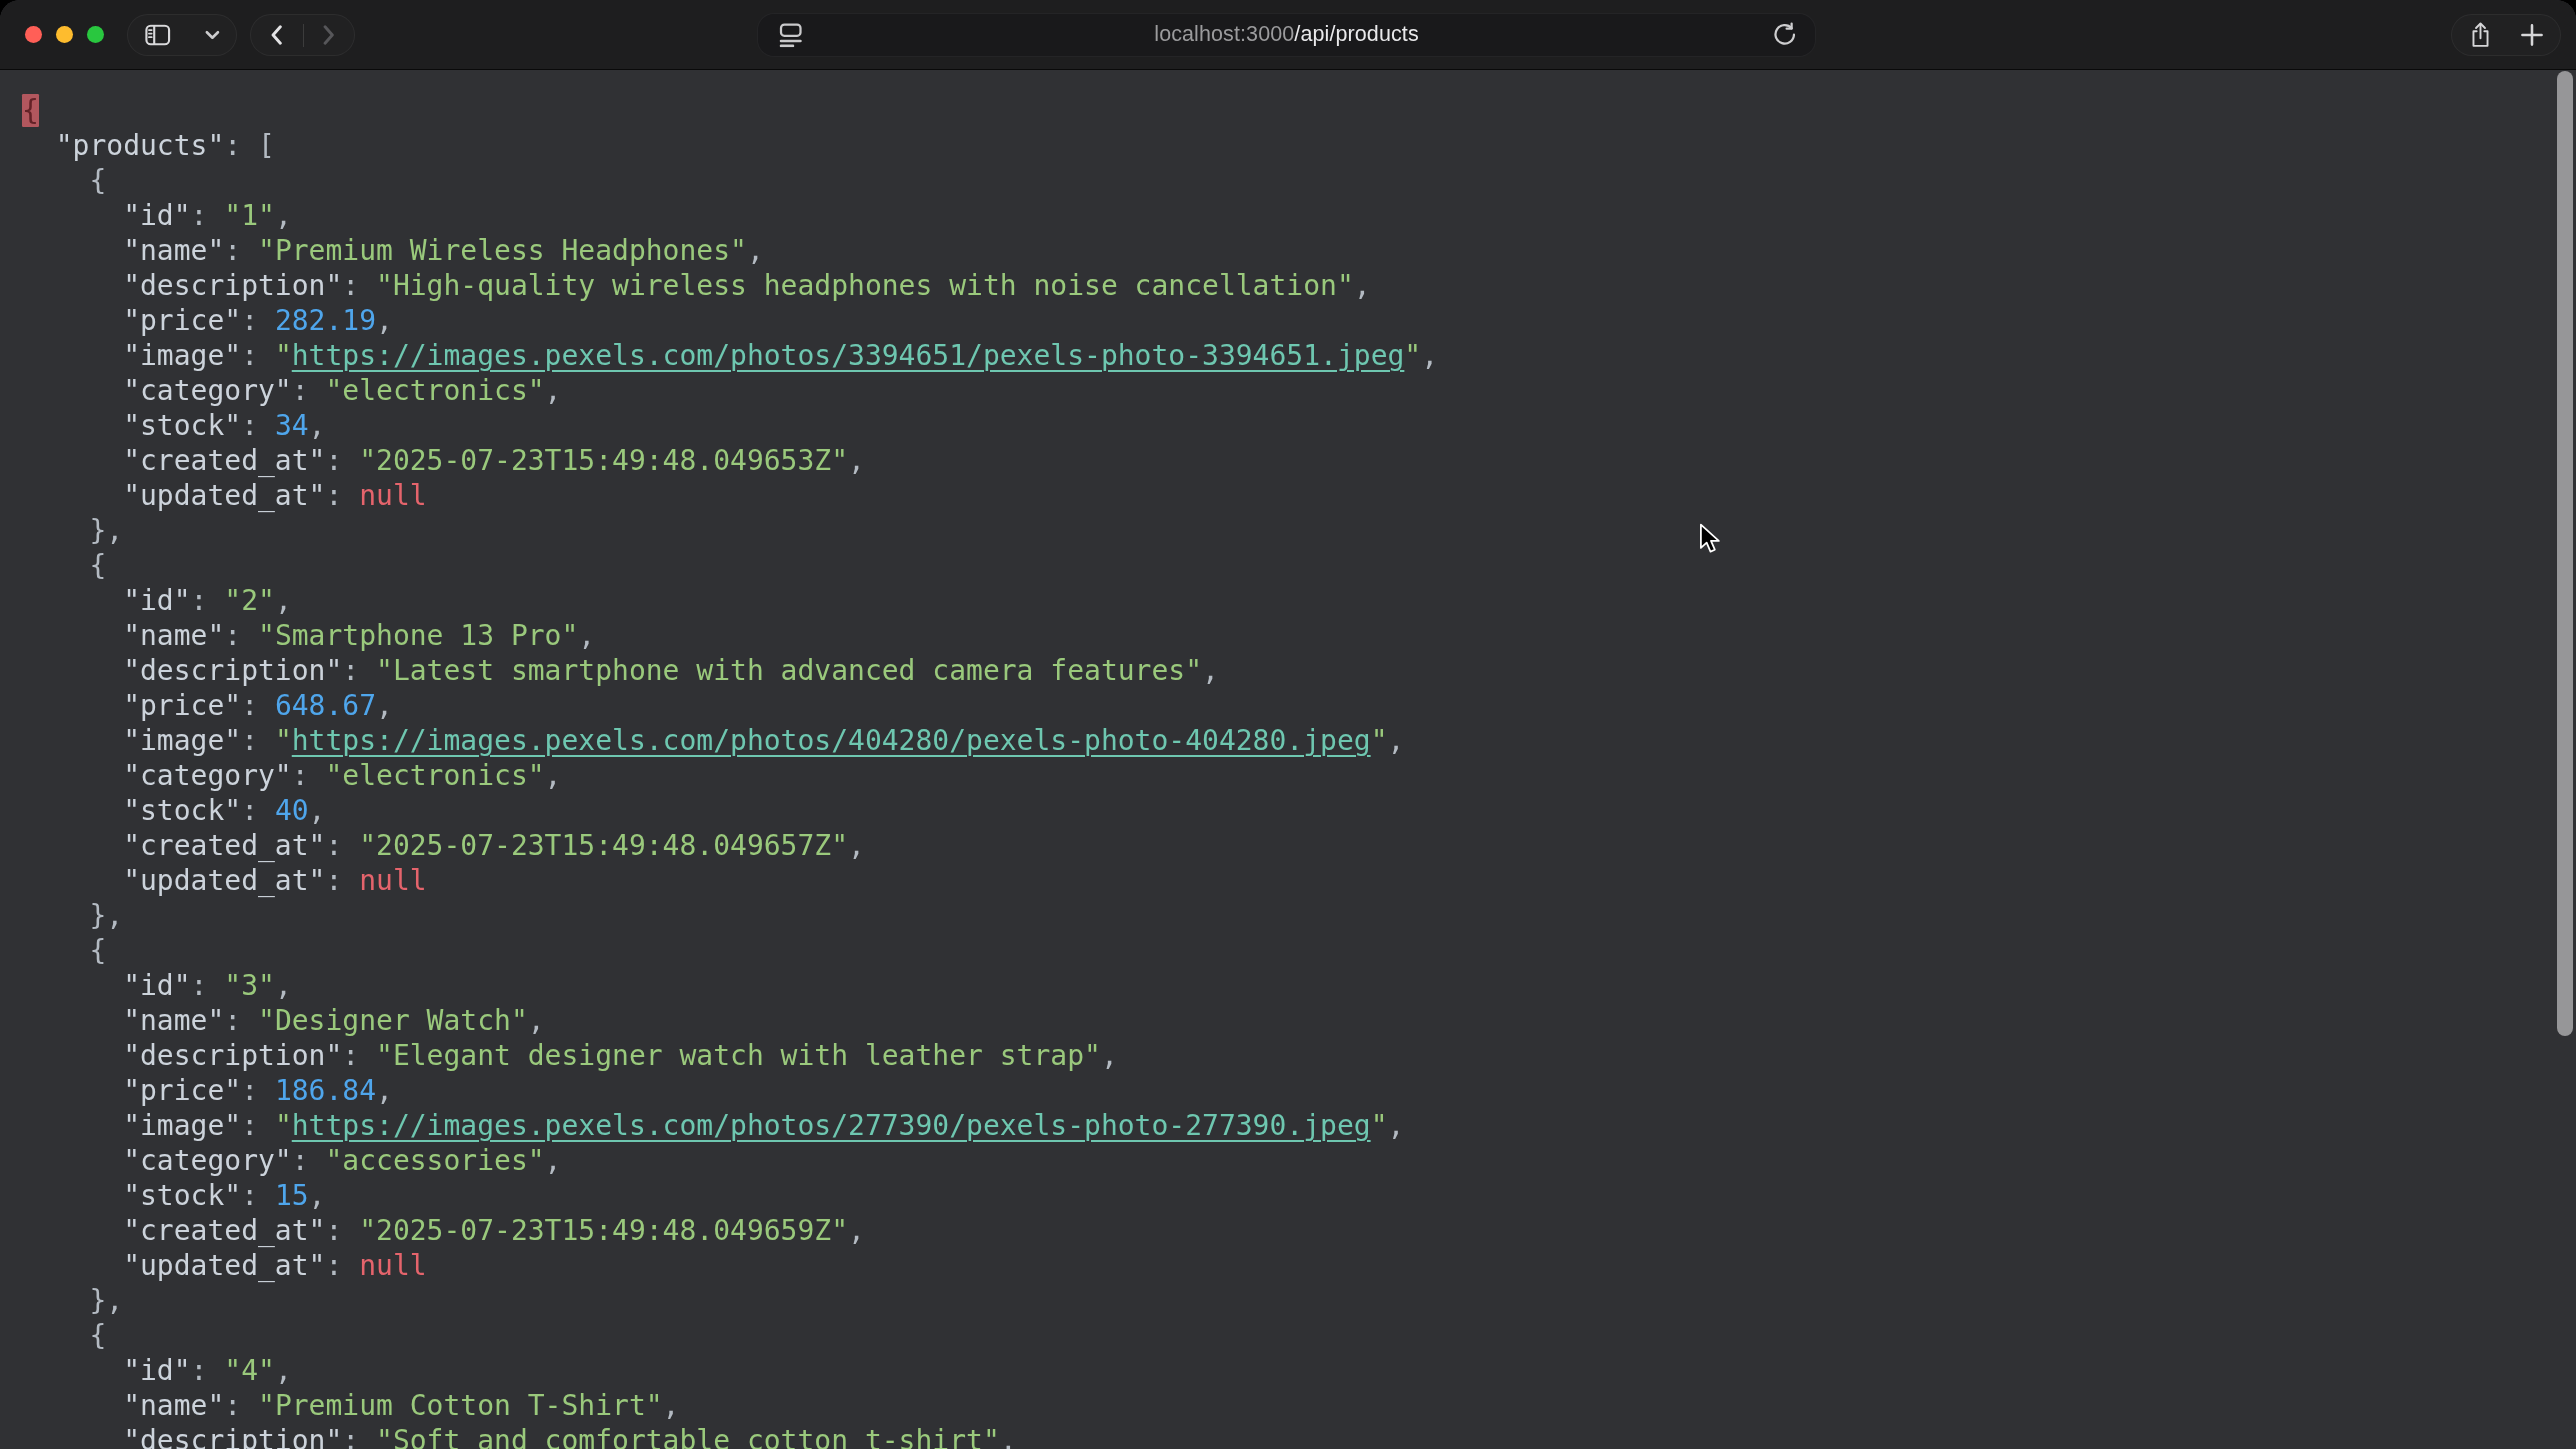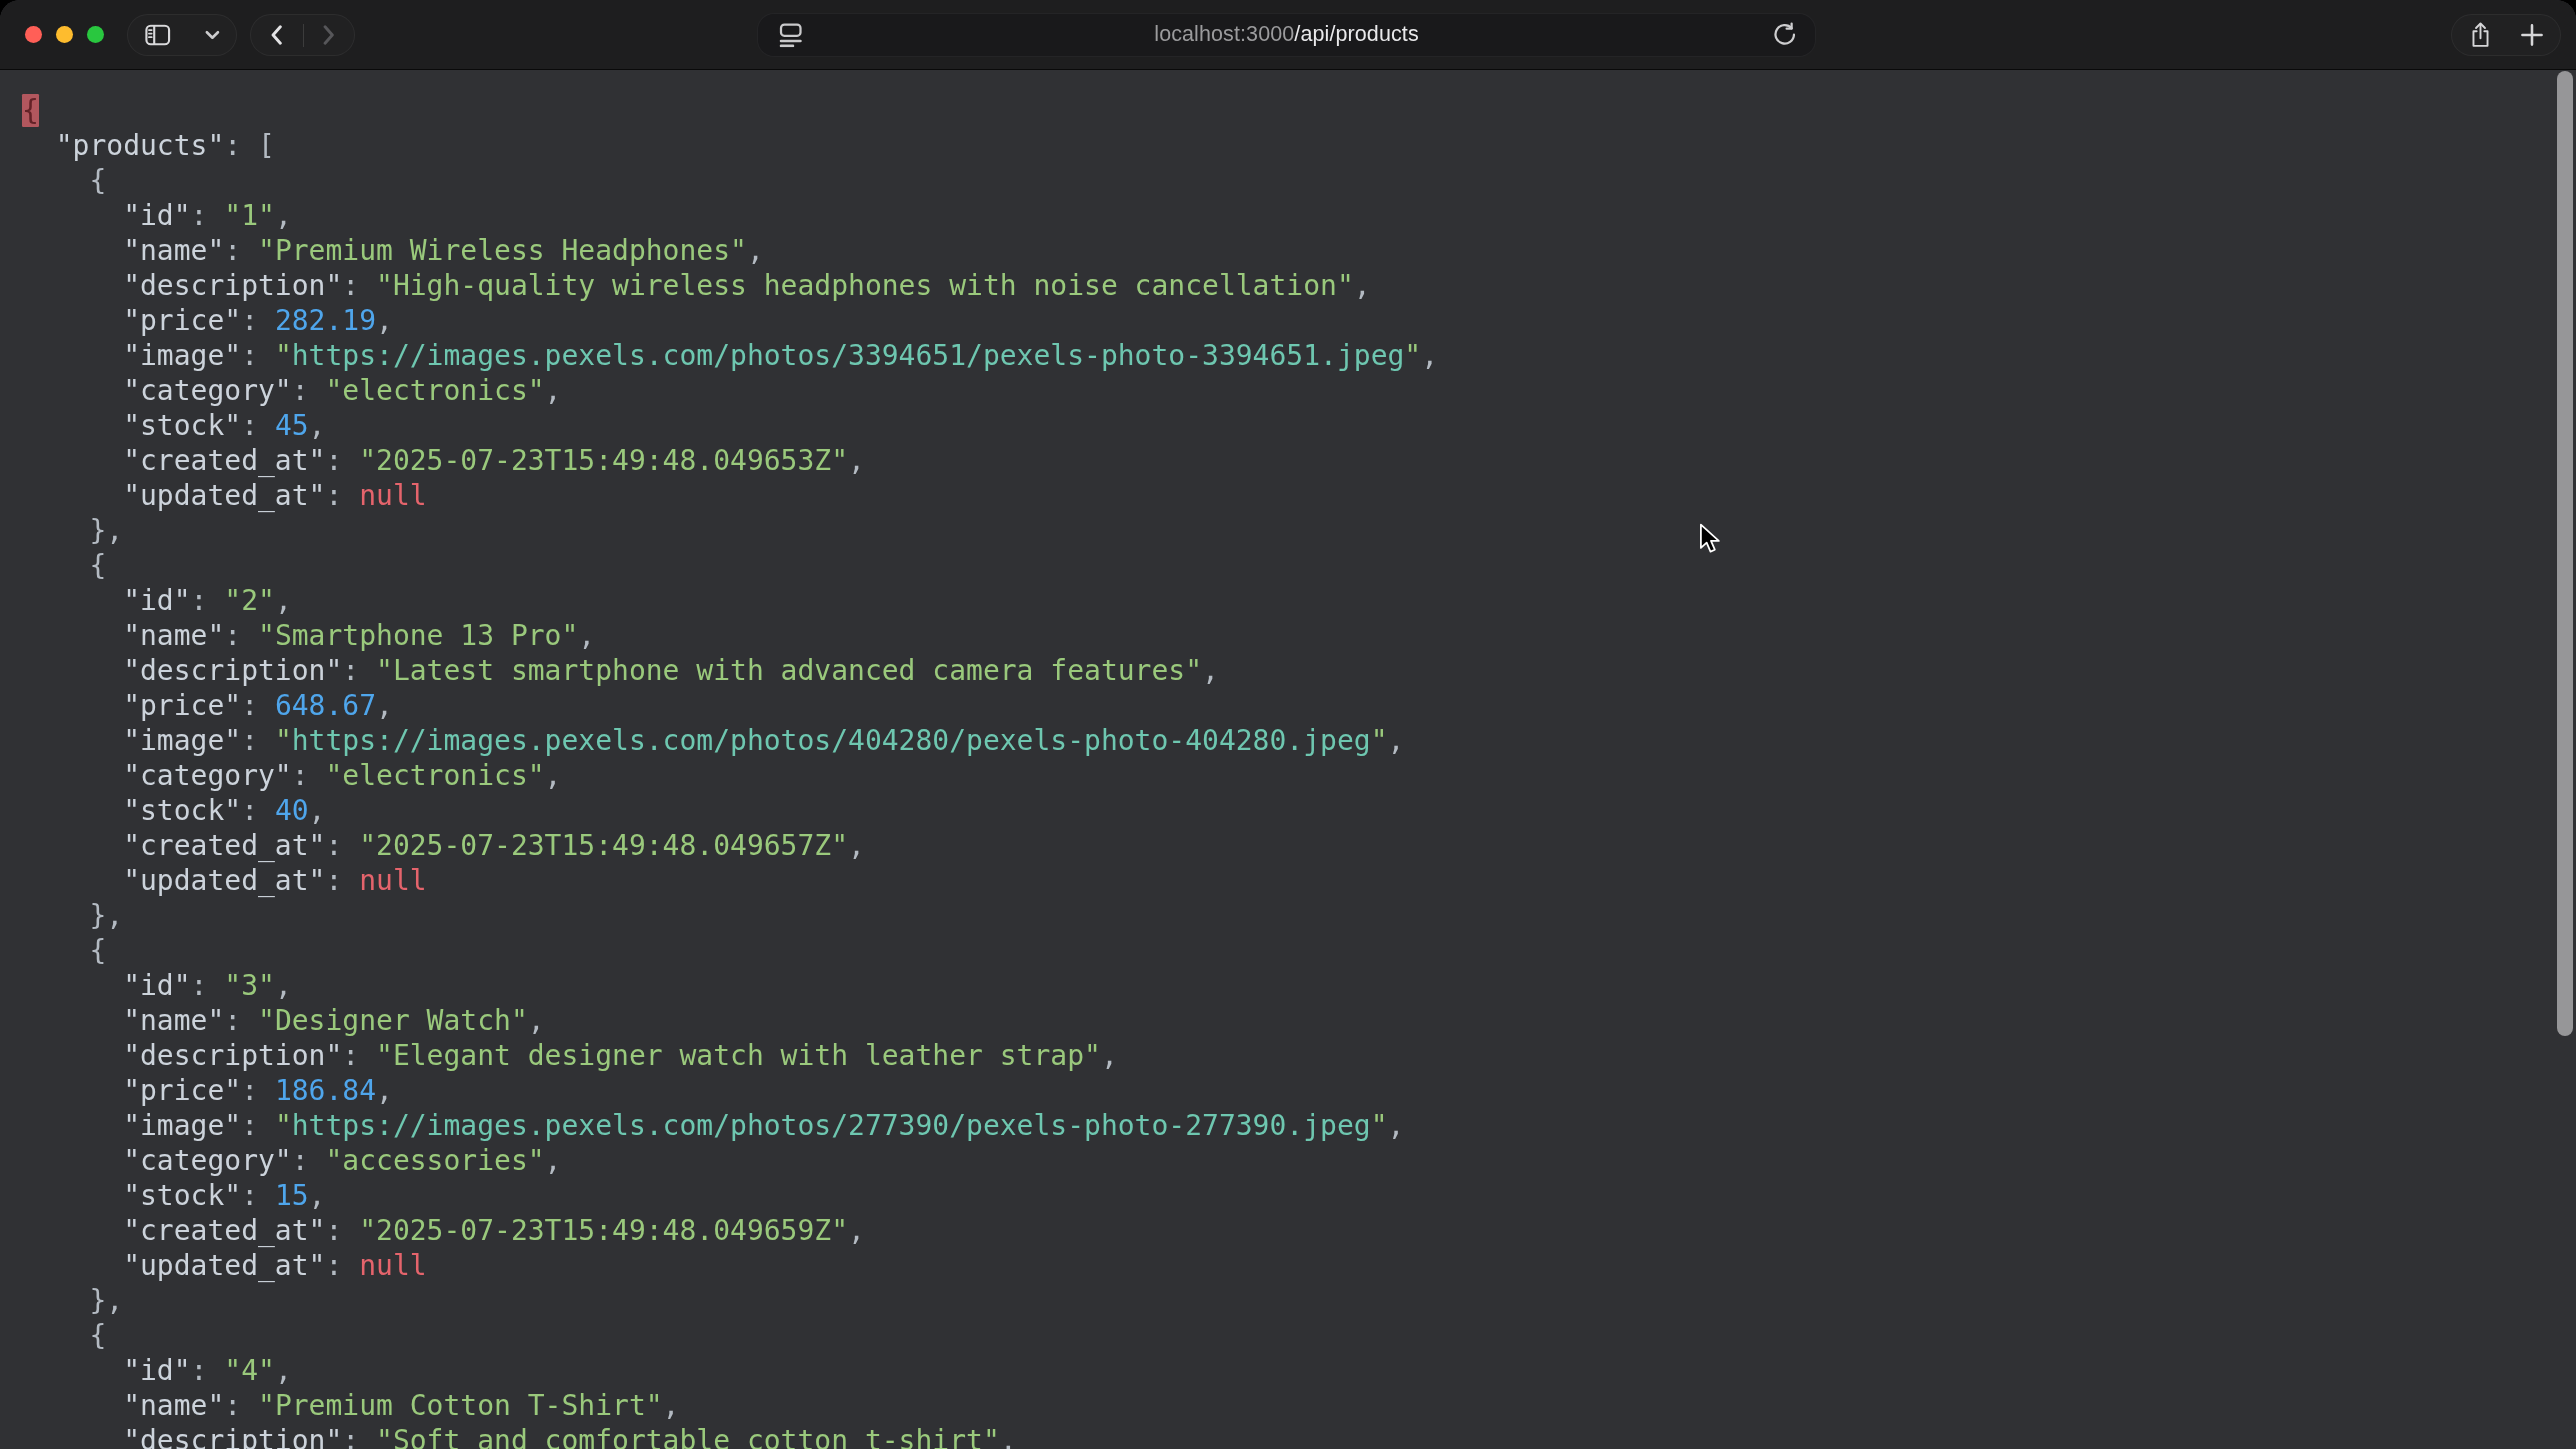--- a/index.html
+++ b/index.html
@@ -40,21 +40,21 @@
     margin:0;padding:23px 0 0 22px;
     font-family:"DejaVu Sans Mono","Liberation Mono",monospace;
     font-size:28px;line-height:35px;white-space:pre;color:var(--punct);
   }
   .tok-key{color:var(--key);}
   .tok-punct{color:var(--punct);}
   .tok-str{color:var(--string);}
   .tok-num{color:var(--number);}
   .tok-null{color:var(--null);}
   .tok-link{
-    color:var(--link);cursor:pointer;
+    color:var(--link);text-decoration:underline;cursor:pointer;
     text-decoration-thickness:1.7px;text-underline-offset:5.4px;
   }
   .tok-hl{background:var(--highlight-bg);color:var(--highlight-fg);border-radius:1.3px;}
   
   #scrollbar-thumb{
     position:absolute;right:3.4px;top:71px;width:15.4px;height:965px;
     border-radius:8px;background:#a4a4a6;opacity:.88;
   }
   
   #mouse-cursor{position:absolute;left:1699px;top:523px;pointer-events:none;}
@@ -121,21 +121,21 @@
   <div id="content">
     <pre id="json-viewer"><span class="tok-hl">{</span>
   <span class="tok-key">"products"</span><span class="tok-punct">: </span><span class="tok-punct">[</span>
     <span class="tok-punct">{</span>
       <span class="tok-key">"id"</span><span class="tok-punct">: </span><span class="tok-str">"1"</span><span class="tok-punct">,</span>
       <span class="tok-key">"name"</span><span class="tok-punct">: </span><span class="tok-str">"Premium Wireless Headphones"</span><span class="tok-punct">,</span>
       <span class="tok-key">"description"</span><span class="tok-punct">: </span><span class="tok-str">"High-quality wireless headphones with noise cancellation"</span><span class="tok-punct">,</span>
       <span class="tok-key">"price"</span><span class="tok-punct">: </span><span class="tok-num">282.19</span><span class="tok-punct">,</span>
       <span class="tok-key">"image"</span><span class="tok-punct">: </span><span class="tok-str">"</span><a class="tok-link">https://images.pexels.com/photos/3394651/pexels-photo-3394651.jpeg</a><span class="tok-str">"</span><span class="tok-punct">,</span>
       <span class="tok-key">"category"</span><span class="tok-punct">: </span><span class="tok-str">"electronics"</span><span class="tok-punct">,</span>
-      <span class="tok-key">"stock"</span><span class="tok-punct">: </span><span class="tok-num">45</span><span class="tok-punct">,</span>
+      <span class="tok-key">"stock"</span><span class="tok-punct">: </span><span class="tok-num">34</span><span class="tok-punct">,</span>
       <span class="tok-key">"created_at"</span><span class="tok-punct">: </span><span class="tok-str">"2025-07-23T15:49:48.049653Z"</span><span class="tok-punct">,</span>
       <span class="tok-key">"updated_at"</span><span class="tok-punct">: </span><span class="tok-null">null</span>
     <span class="tok-punct">},</span>
     <span class="tok-punct">{</span>
       <span class="tok-key">"id"</span><span class="tok-punct">: </span><span class="tok-str">"2"</span><span class="tok-punct">,</span>
       <span class="tok-key">"name"</span><span class="tok-punct">: </span><span class="tok-str">"Smartphone 13 Pro"</span><span class="tok-punct">,</span>
       <span class="tok-key">"description"</span><span class="tok-punct">: </span><span class="tok-str">"Latest smartphone with advanced camera features"</span><span class="tok-punct">,</span>
       <span class="tok-key">"price"</span><span class="tok-punct">: </span><span class="tok-num">648.67</span><span class="tok-punct">,</span>
       <span class="tok-key">"image"</span><span class="tok-punct">: </span><span class="tok-str">"</span><a class="tok-link">https://images.pexels.com/photos/404280/pexels-photo-404280.jpeg</a><span class="tok-str">"</span><span class="tok-punct">,</span>
       <span class="tok-key">"category"</span><span class="tok-punct">: </span><span class="tok-str">"electronics"</span><span class="tok-punct">,</span>

